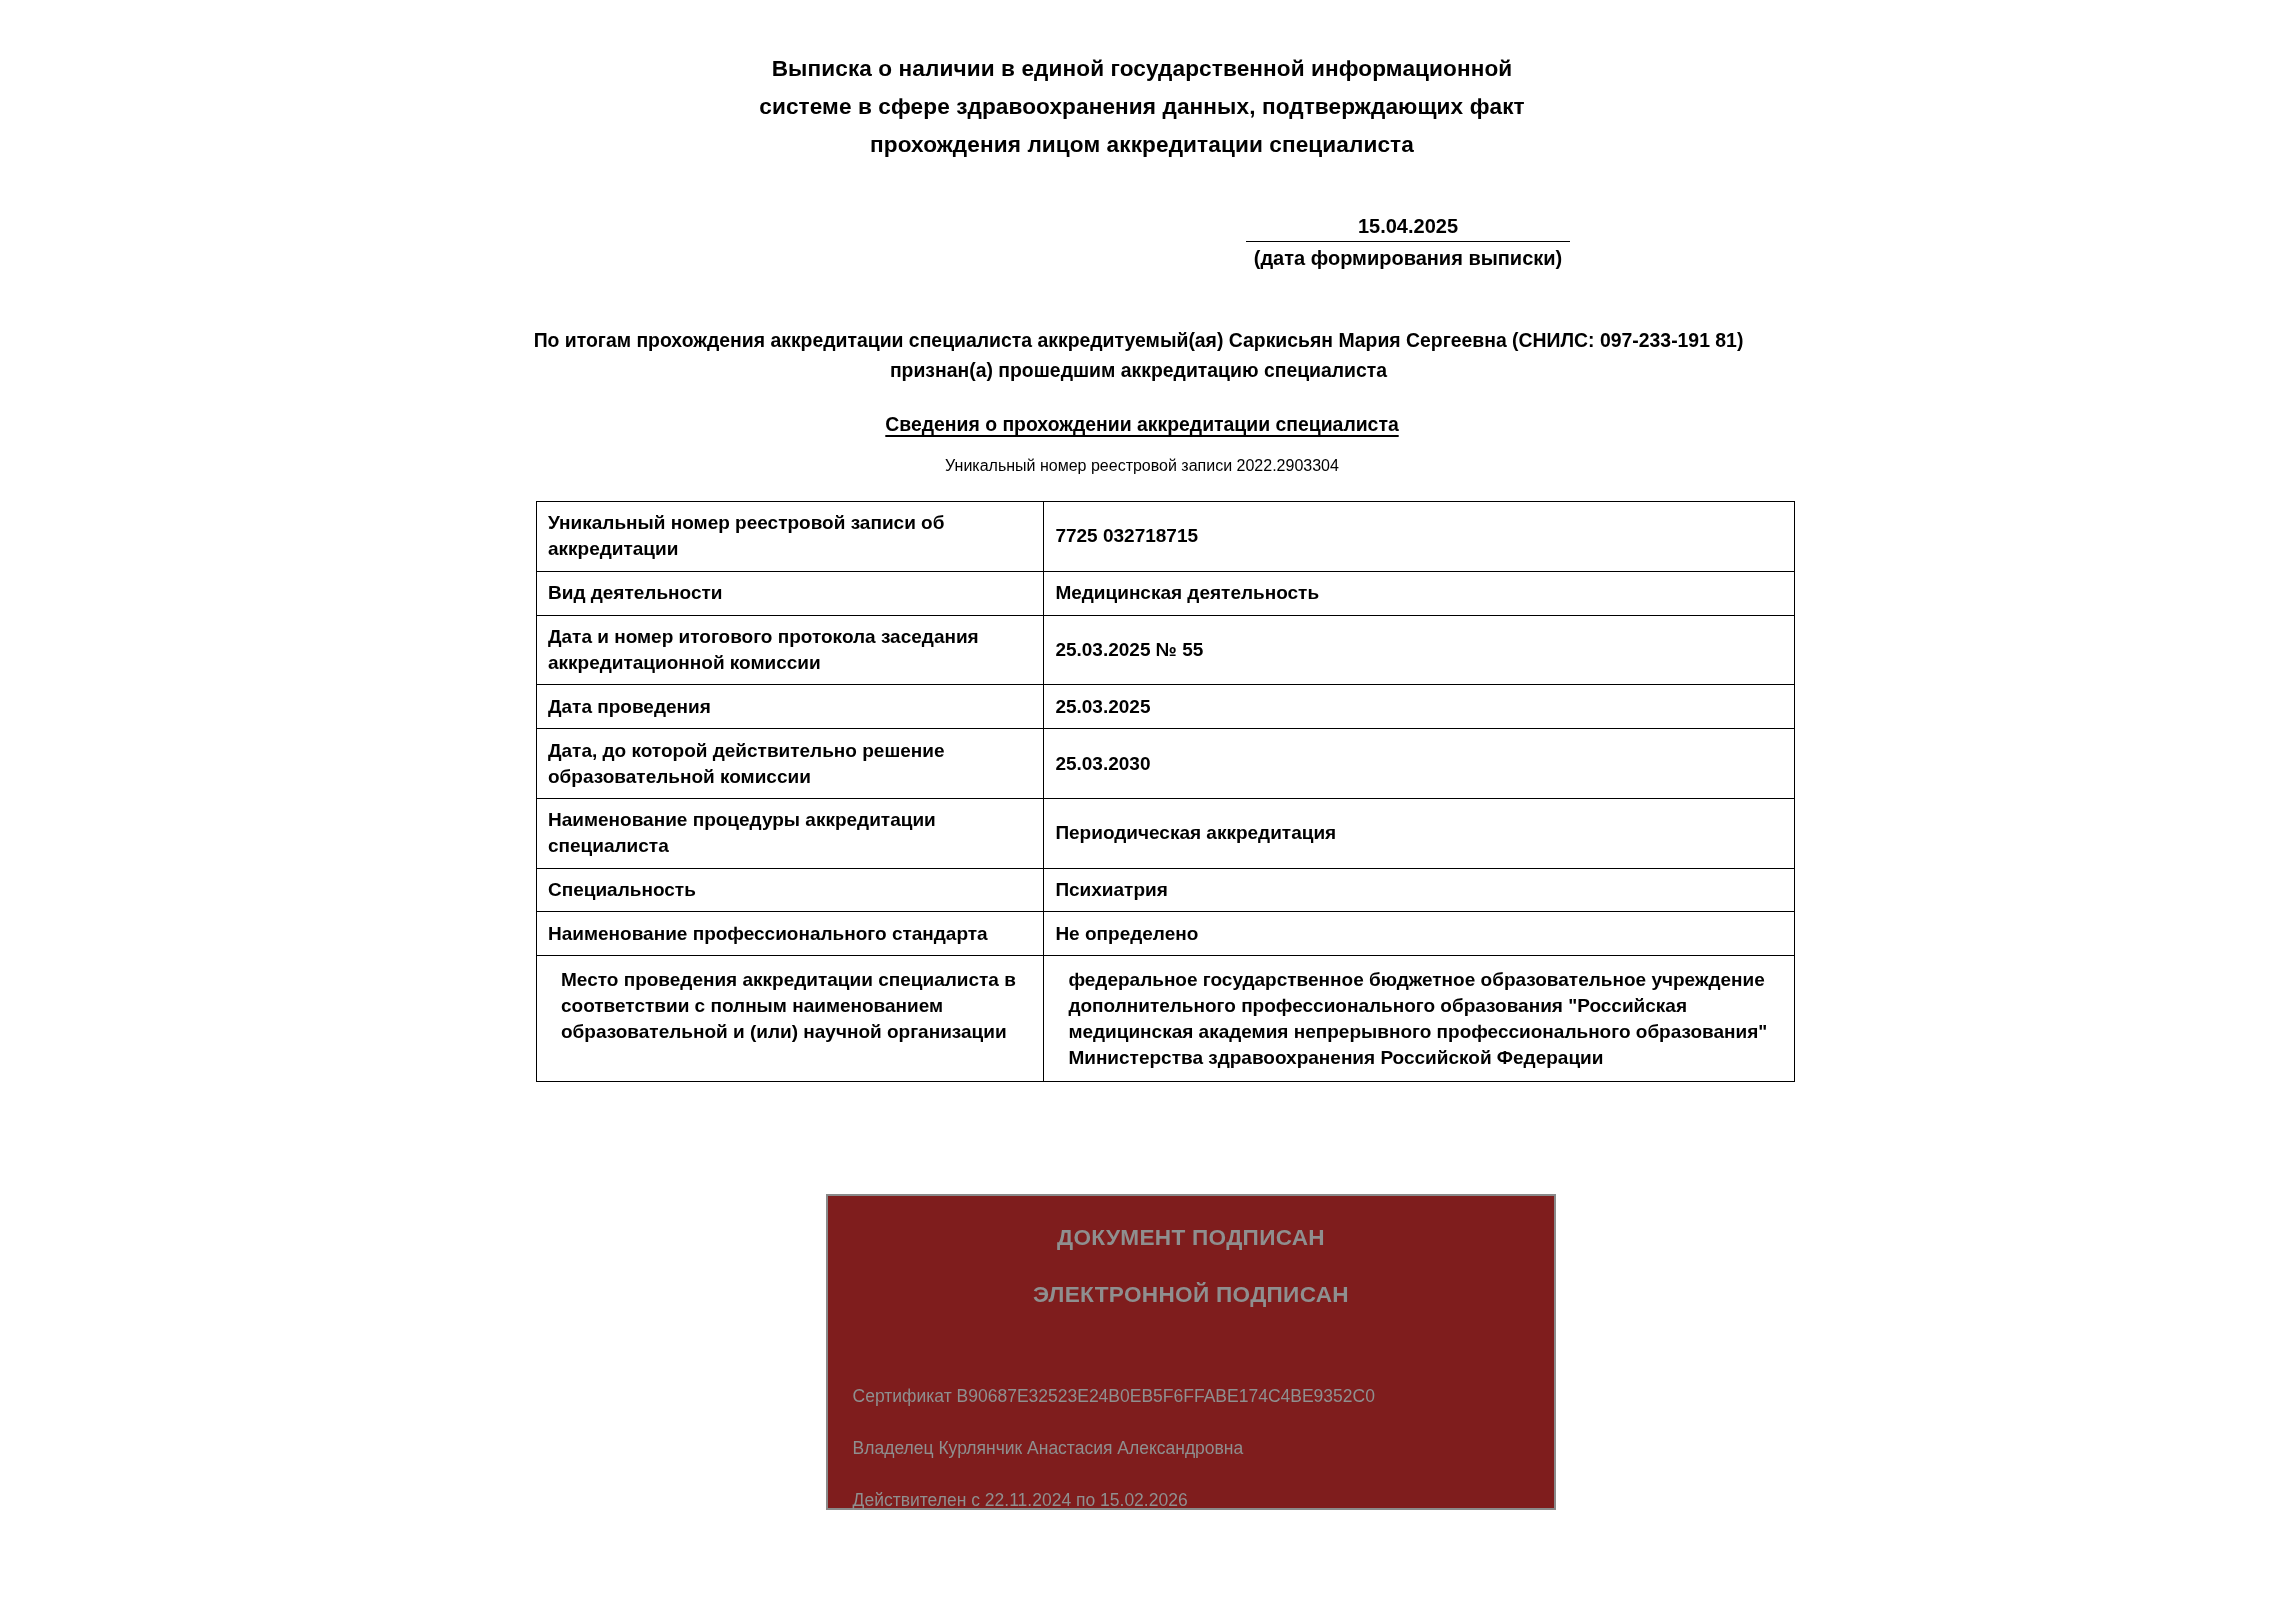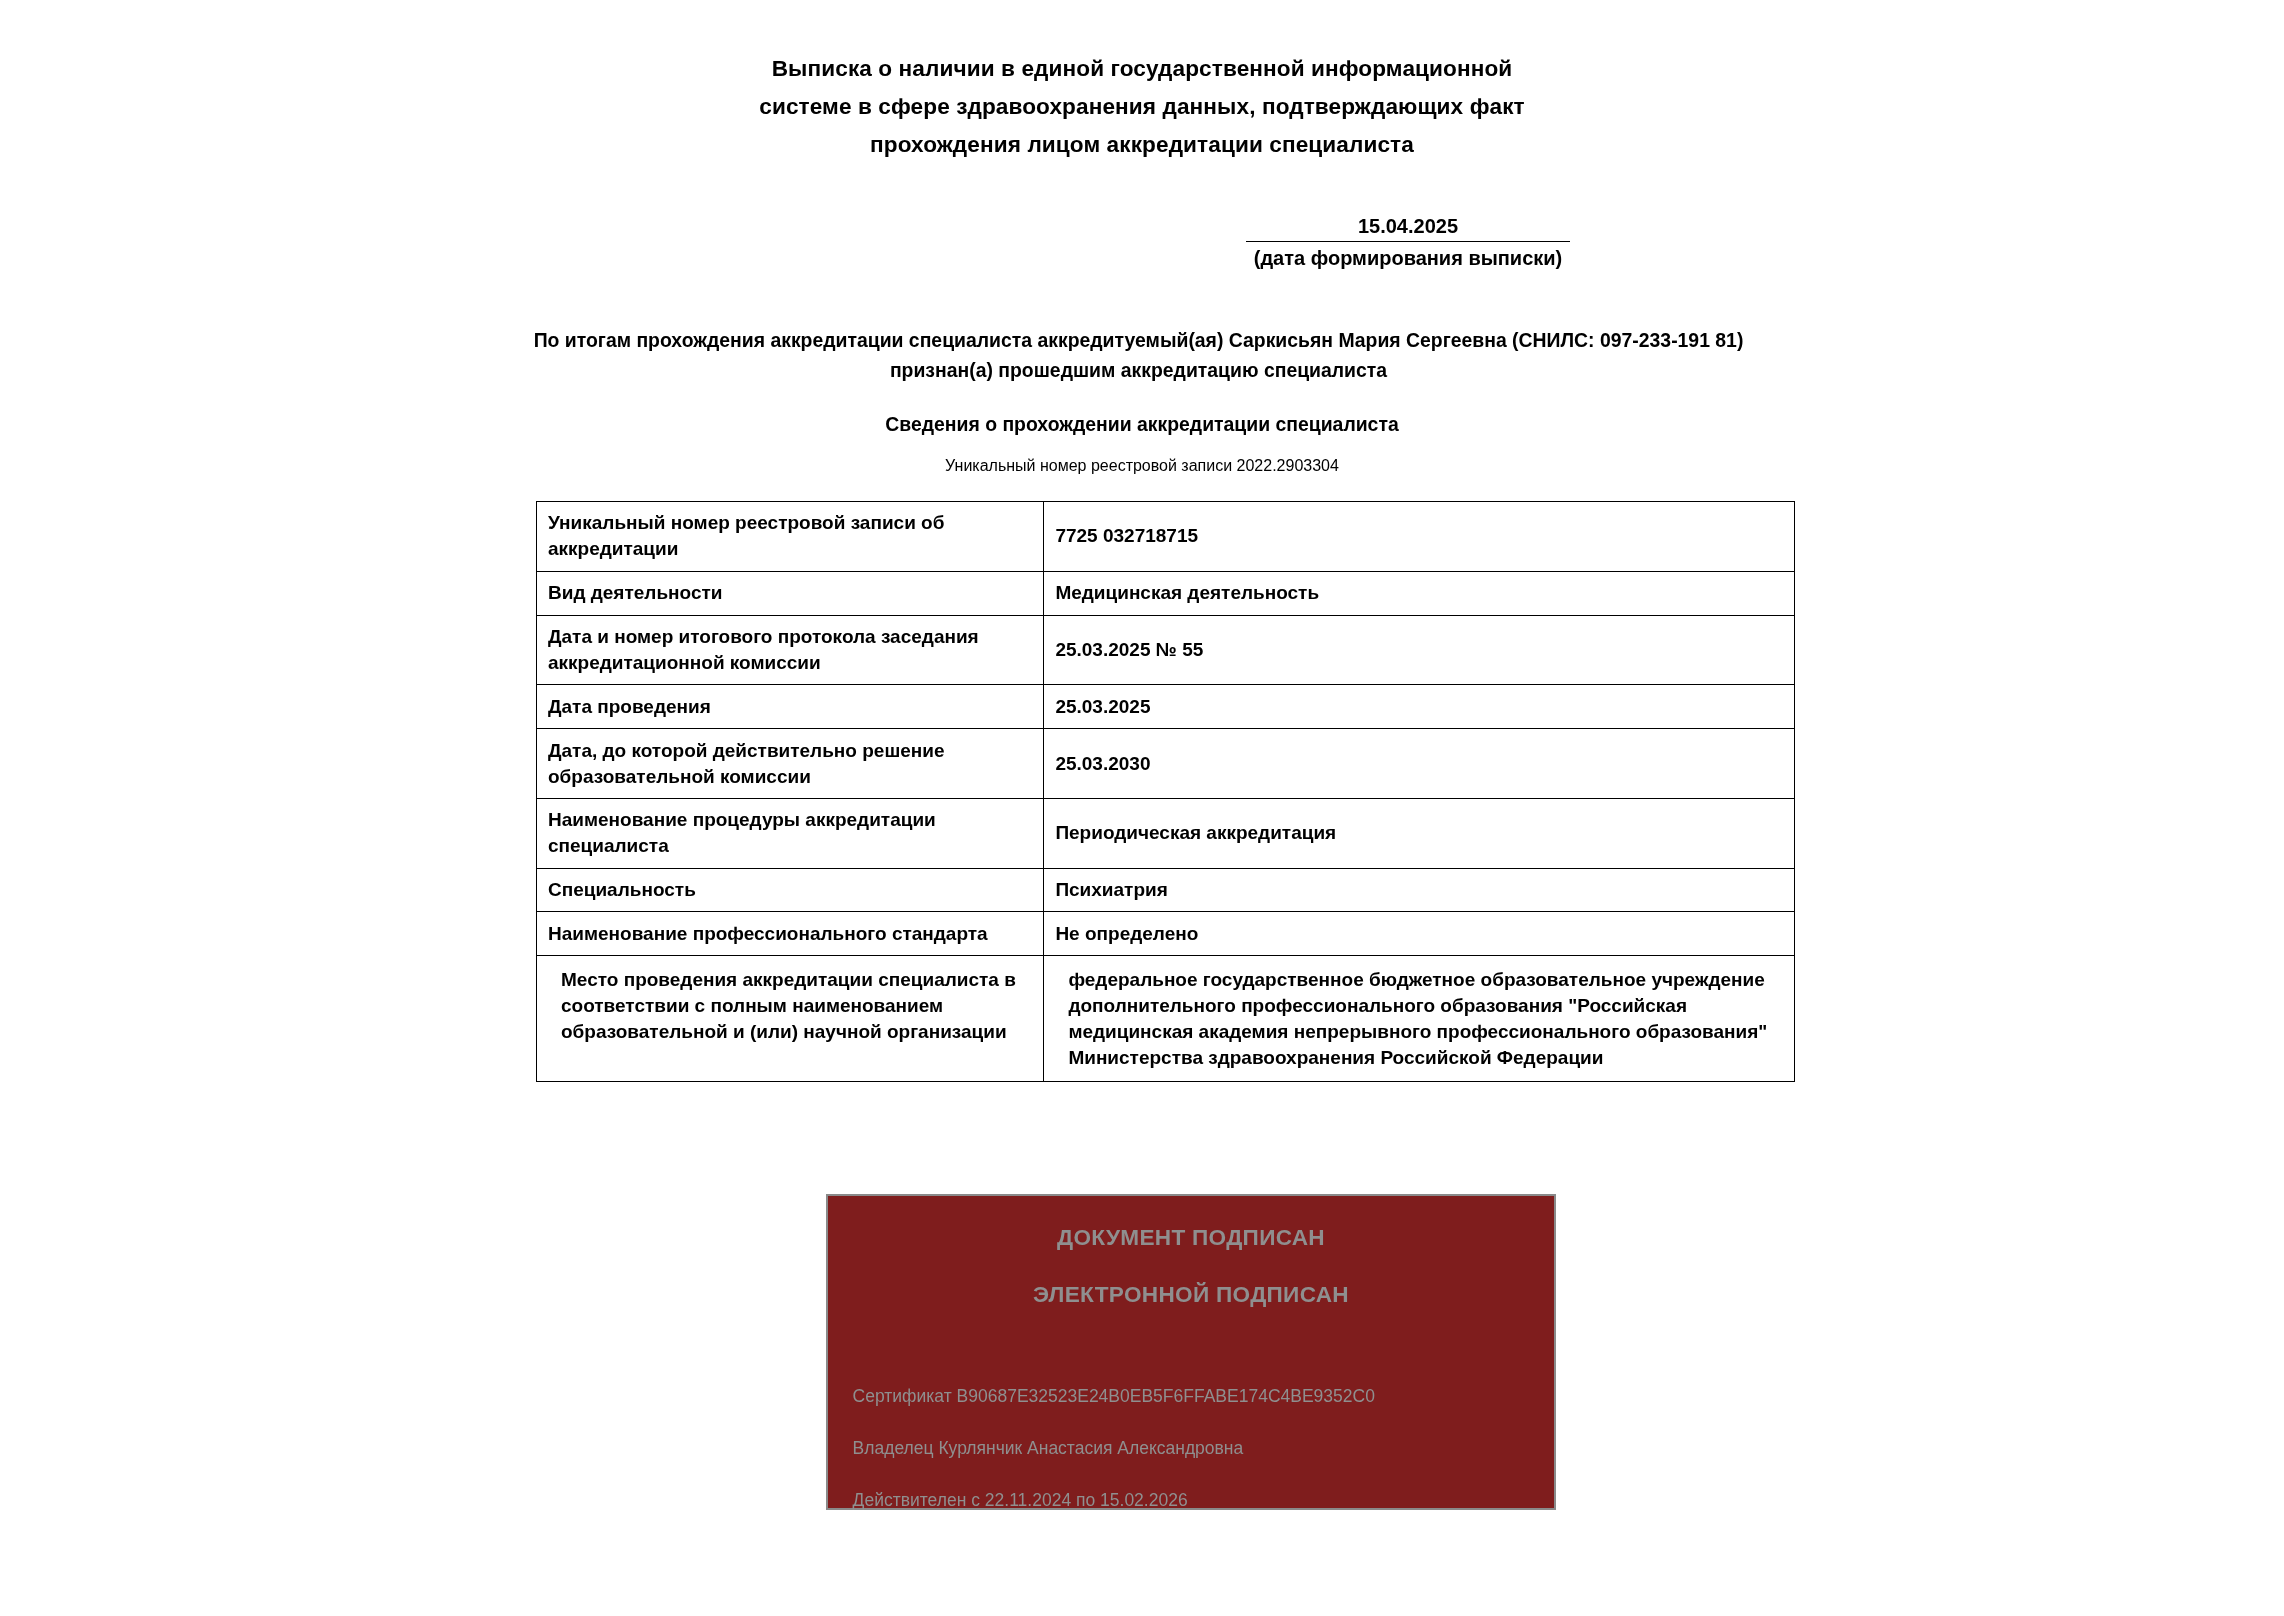--- a/index.html
+++ b/index.html
@@ -74,20 +74,21 @@
   .section-heading {
     position: absolute;
     left: 0;
     right: 0;
     top: 413px;
     text-align: center;
     font-size: 19.4px;
     font-weight: bold;
   }
   .section-heading .u {
+    text-decoration: underline;
     text-underline-offset: 3.9px;
     text-decoration-thickness: 1.9px;
   }
 
   .registry-number {
     position: absolute;
     left: 0;
     right: 0;
     top: 457px;
     text-align: center;

